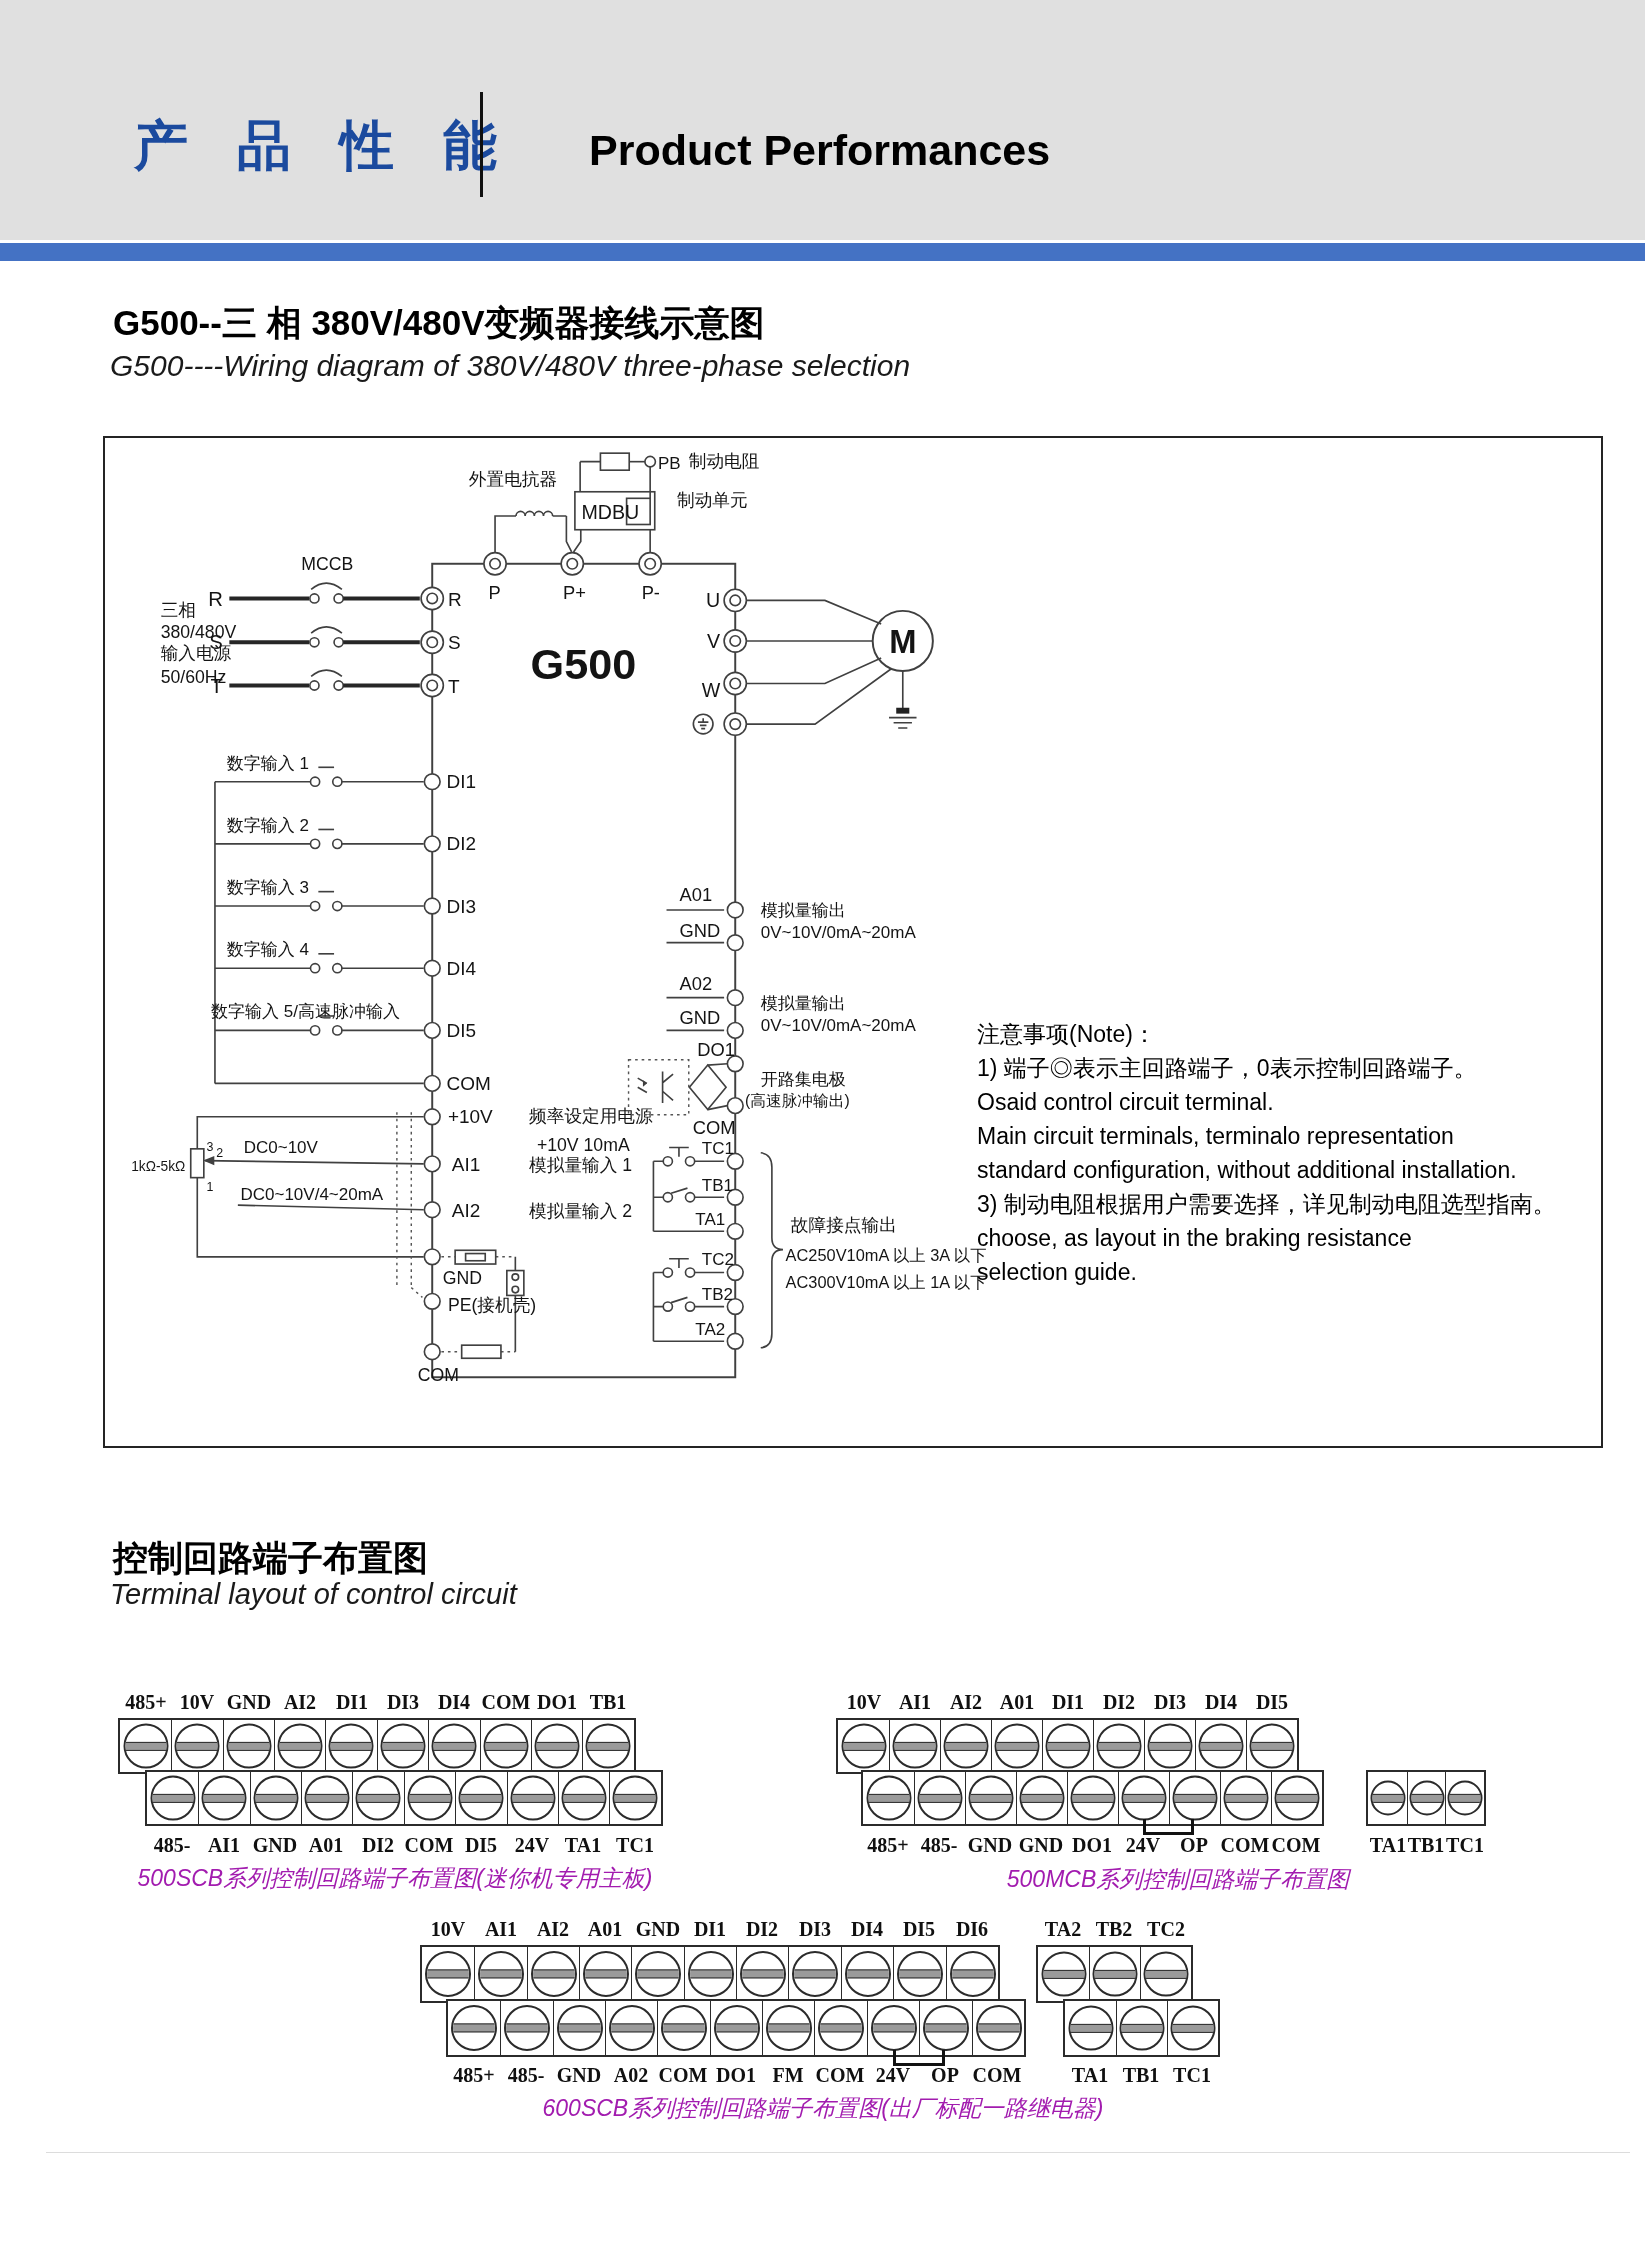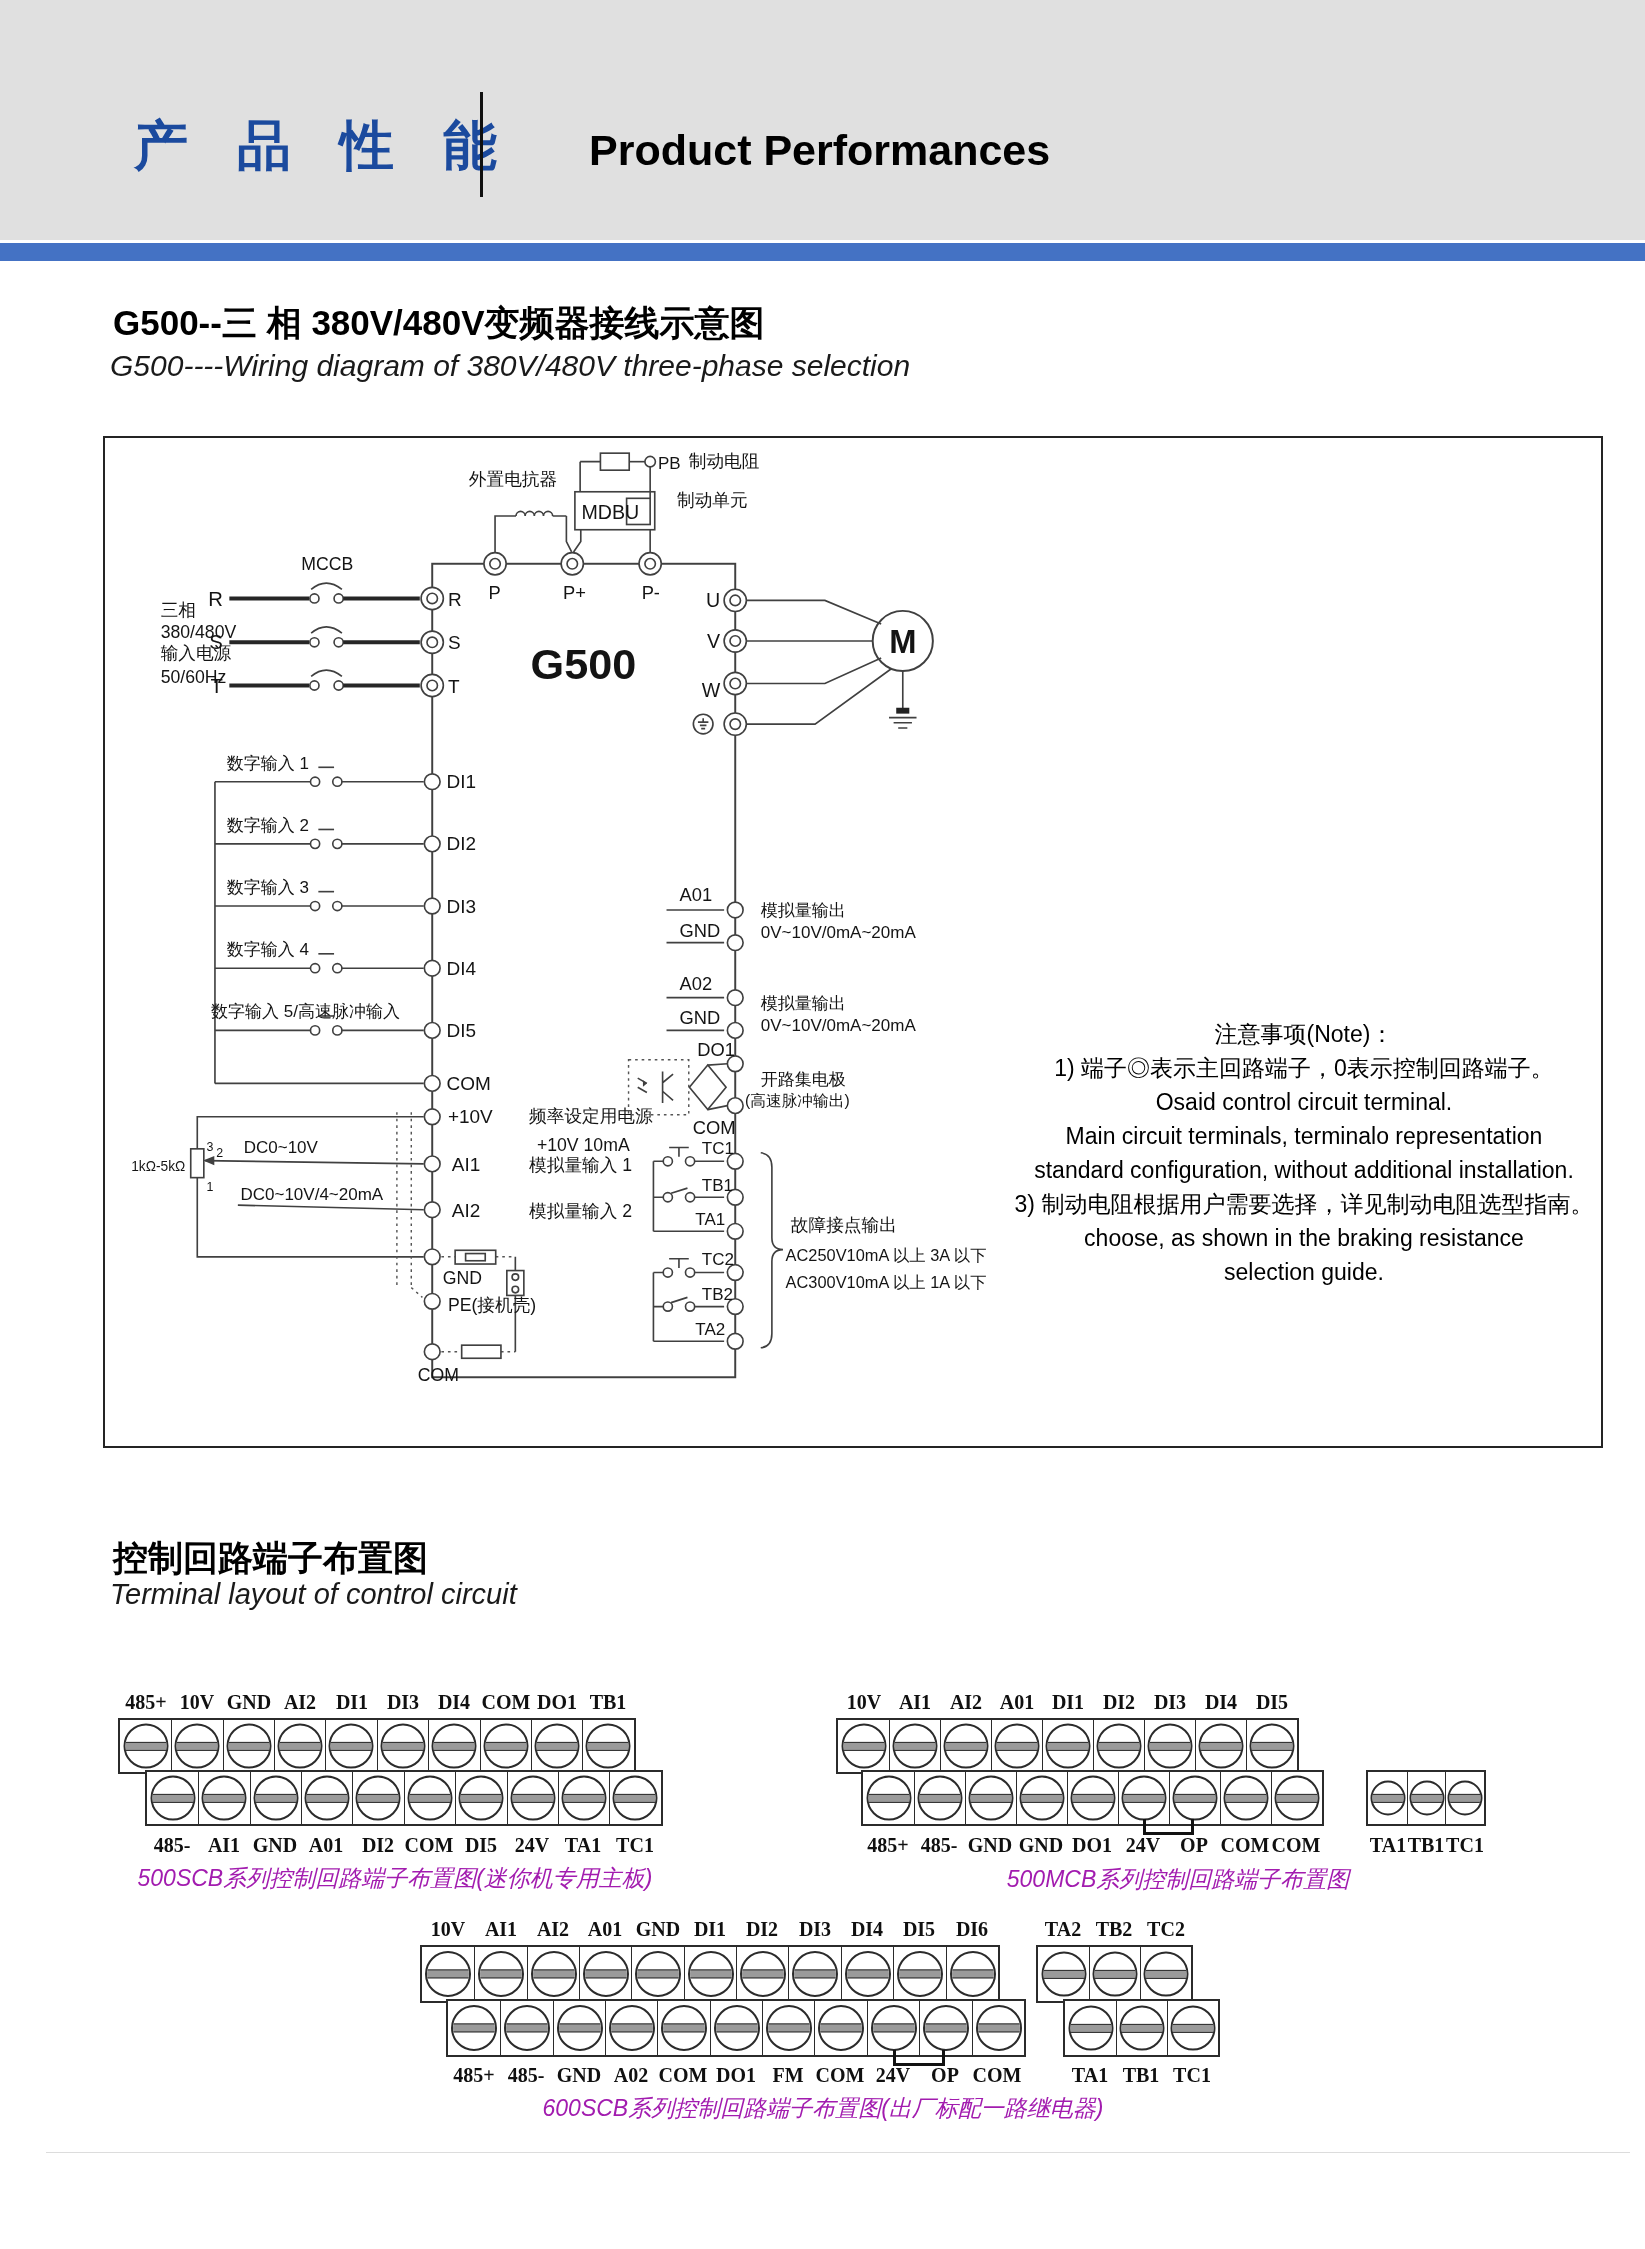--- a/index.html
+++ b/index.html
@@ -17,21 +17,21 @@
   #diagram-box{position:absolute;left:103px;top:436px;width:1500px;height:1012px;border:2px solid #242424;box-sizing:border-box;}
   #diagram-svg{position:absolute;left:0;top:0;}
   .ln{stroke:#404040;stroke-width:2.5;fill:none;}
   .ln3{stroke:#404040;stroke-width:3;fill:none;}
   .thick{stroke:#262626;stroke-width:6;fill:none;}
   .dash{stroke:#555;stroke-width:2.2;fill:none;stroke-dasharray:4 6;}
   .circ{stroke:#404040;stroke-width:2.5;fill:#fff;}
   .txt{font-family:"Liberation Sans",sans-serif;fill:#141414;}
   
   #notes{position:absolute;left:872px;top:579px;width:654px;}
-  #notes div{font-size:23px;line-height:34px;color:#000;white-space:nowrap;text-align:center;}
+  #notes div{font-size:23px;line-height:34px;color:#000;white-space:nowrap;}
   
   .tblock{position:absolute;border:2px solid #2b2b2b;box-sizing:content-box;background:#fff;}
   .tcell{position:absolute;top:0;box-sizing:border-box;border-left:1.3px solid #2b2b2b;}
   .tcell.first{border-left:none;}
   .screw{position:absolute;left:50%;top:50%;transform:translate(-50%,-50%);border:2px solid #2b2b2b;border-radius:50%;overflow:hidden;background:#fff;}
   .slot{position:absolute;left:-3.3px;right:-3.3px;top:50%;transform:translateY(-50%);height:7.2px;background:#9a9a9a;border-top:1.6px solid #2b2b2b;border-bottom:1.6px solid #2b2b2b;}
   .tlabel{position:absolute;transform:translateX(-50%);font-family:"Liberation Serif",serif;font-weight:bold;font-size:20px;color:#101010;white-space:nowrap;}
   .jumper{position:absolute;border-left:3.3px solid #111;border-right:3.3px solid #111;border-bottom:3.3px solid #111;box-sizing:border-box;}
   .lcaption{position:absolute;transform:translateX(-50%);font-size:23px;color:#a21caf;white-space:nowrap;font-style:italic;}
   #footer-line{position:absolute;left:46px;top:2152px;width:1584px;height:0.7px;background:#dcdcdc;}
@@ -320,21 +320,21 @@
   <text class="txt" x="1040" y="1298" font-size="25">AC300V10mA 以上  1A 以下</text>
 </svg>
 
   <div id="notes">
     <div>注意事项(Note)：</div>
     <div>1) 端子◎表示主回路端子，0表示控制回路端子。</div>
     <div>Osaid control circuit terminal.</div>
     <div>Main circuit terminals, terminalo representation</div>
     <div>standard configuration, without additional installation.</div>
     <div>3) 制动电阻根据用户需要选择，详见制动电阻选型指南。</div>
-    <div>choose, as shown in the braking resistance</div>
+    <div>choose, as layout in the braking resistance</div>
     <div>selection guide.</div>
   </div>
 </div>
 
 <div class="sec-title" style="left:113px;top:1535px;">控制回路端子布置图</div>
 <div class="sec-sub" style="left:110px;top:1578px;font-size:29px;">Terminal layout of control circuit</div>
 
 <div id="layouts">
     <div class="tlabel" style="left: 146px; top: 1691px;">485+</div>
     <div class="tlabel" style="left: 197px; top: 1691px;">10V</div>

